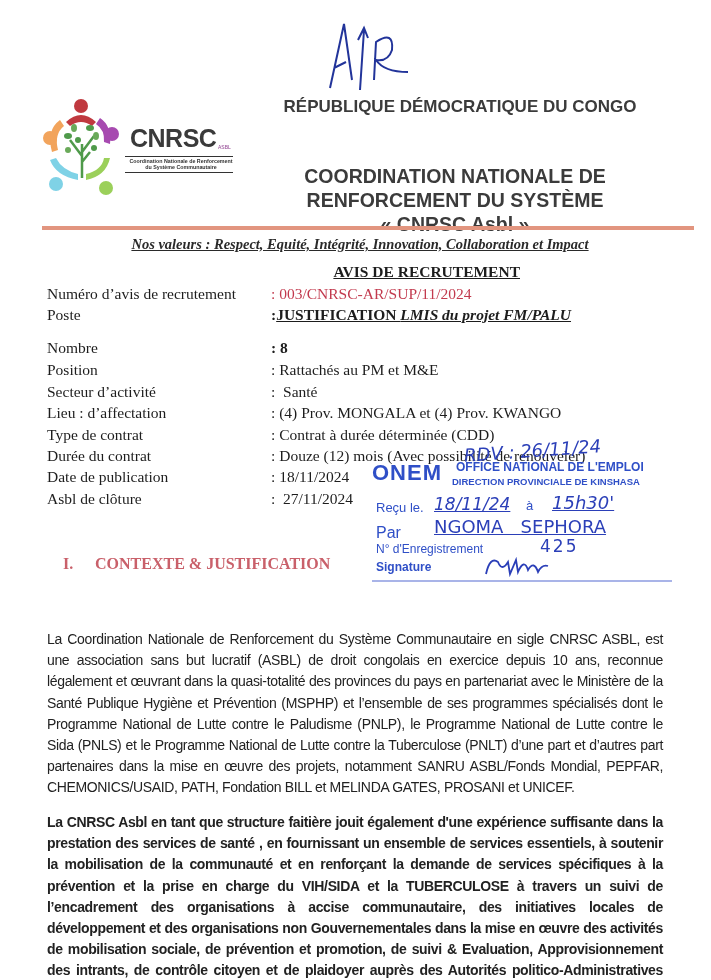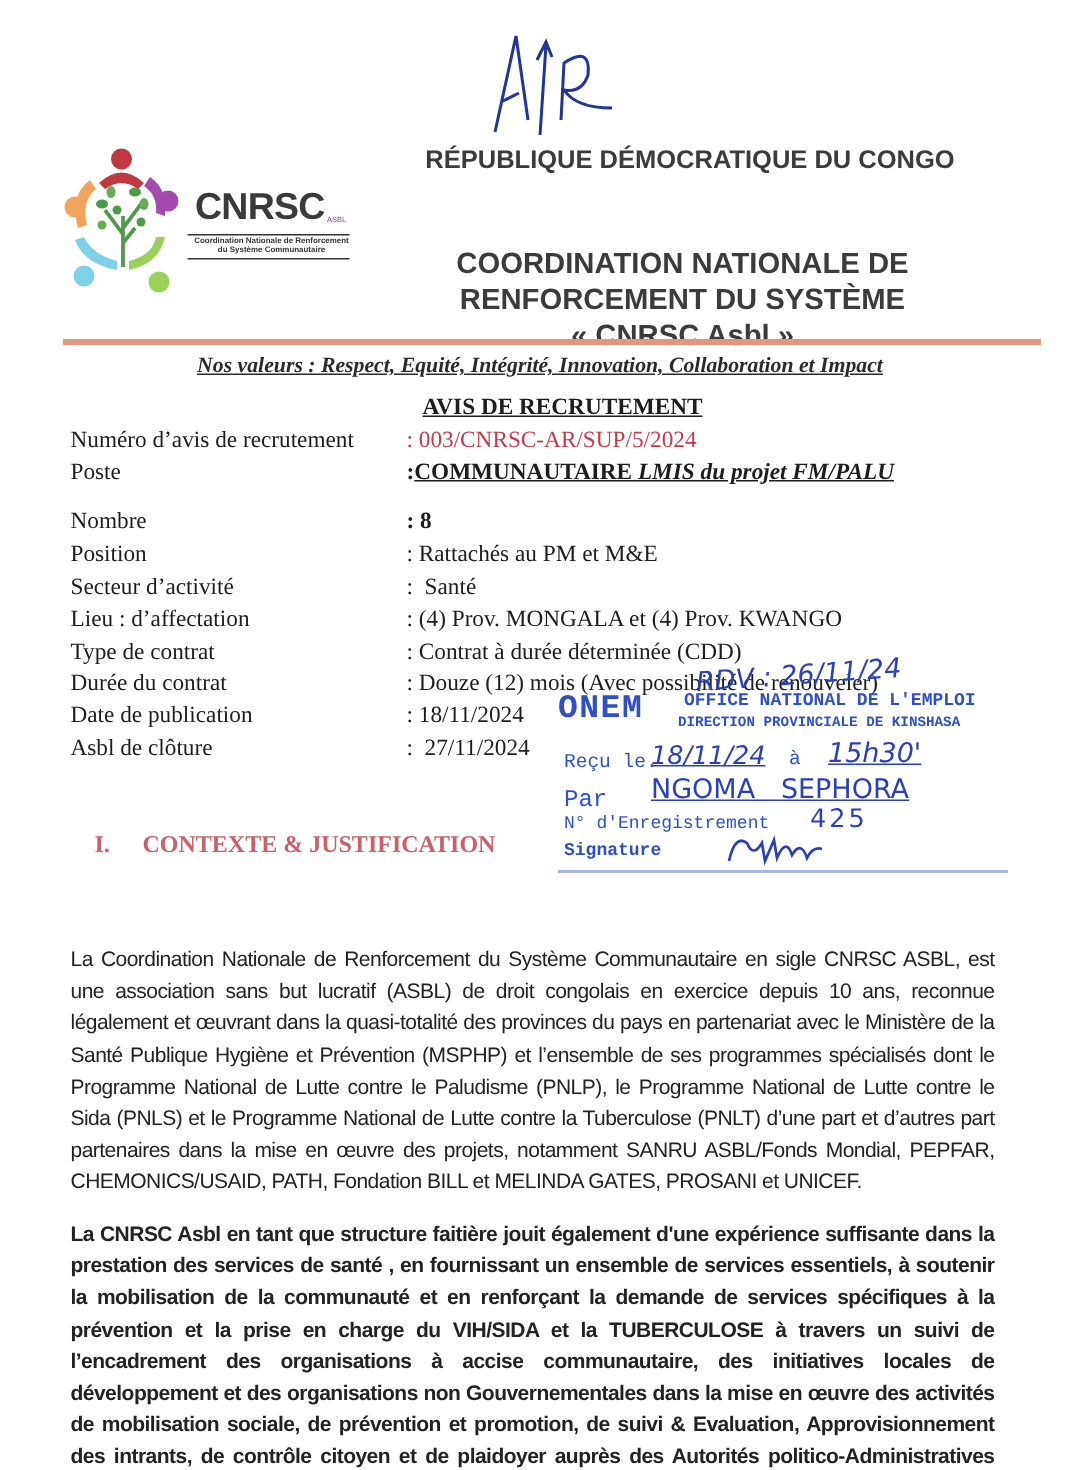--- a/index.html
+++ b/index.html
@@ -12,30 +12,30 @@
   .logo-text { position:absolute; left:92px; top:28px; font-family:"Liberation Sans", sans-serif; font-weight:bold; font-size:25px; color:#3a3a3a; letter-spacing:-0.5px; }
   .logo-asbl { position:absolute; left:180px; top:48px; font-family:"Liberation Sans", sans-serif; font-size:5px; color:#8e3e8e; }
   .logo-line { position:absolute; left:87px; width:108px; height:1px; background:#333; }
   .logo-sub { position:absolute; left:84px; top:62px; width:118px; text-align:center; font-family:"Liberation Sans", sans-serif; font-size:5.3px; line-height:6px; font-weight:bold; color:#333; }
   
   .hdr { font-family:"Liberation Sans", sans-serif; font-weight:bold; color:#3b3b3b; text-align:center; }
   #hdr-country { left:270px; top:97px; width:380px; font-size:17px; }
   #hdr-org { left:300px; top:118px; width:310px; font-size:19.5px; line-height:24px;margin-top:46px; }
   #rule { left:42px; top:226px; width:652px; height:4px; background:#e2957f; }
   #values { left:40px; top:236px; width:640px; text-align:center; font-weight:bold; font-style:italic; text-decoration:underline; font-size:14.5px; color:#2a2a2a; }
-  #avis-title { left:230px; top:263px; width:290px; text-align:center; font-weight:bold; text-decoration:underline; font-size:15.5px; }
+  #avis-title { left:230px; top:263px; width:290px; text-align:right; font-weight:bold; text-decoration:underline; font-size:15.5px; }
   .row { position:absolute; left:47px; font-size:15.5px; line-height:20px; white-space:nowrap; }
   .row .lbl { position:absolute; left:0; top:0; }
   .row .val { position:absolute; left:224px; top:0; }
   .red { color:#c23a4e; }
   .bold-u { font-weight:bold; text-decoration:underline; }
   .bold-ui { font-weight:bold; font-style:italic; text-decoration:underline; }
   
   #stamp { left:372px; top:440px; width:340px; height:150px; }
-  .stamp-t { position:absolute; color:#2f4fc7; font-family:Liberation Mono, monospace; white-space:nowrap; }
+  .stamp-t { position:absolute; color:#2f4fc7; font-family:Liberation Sans, sans-serif; white-space:nowrap; }
   .hand { position:absolute; color:#2b3fb8; font-family:"DejaVu Sans", sans-serif; font-style:italic; white-space:nowrap; }
   #section-1 { left:63px; top:555px; font-weight:bold; font-size:16px; color:#c9606a; white-space:nowrap; }
   #section-1 .num { display:inline-block; width:32px; }
   .para { position:absolute; left:47px; width:616px; font-family:"Liberation Sans", sans-serif; font-size:14px; line-height:21.2px; text-align:justify; color:#222; letter-spacing:-0.35px;margin-top:32px; }
   #para-1 { top:597px; }
   #para-2 { top:780px;font-weight:bold; }
 </style>
 </head>
 <body>
 
@@ -85,25 +85,25 @@
   <div>« CNRSC Asbl »</div>
 </div>
 
 <div id="rule" class="abs"></div>
 <div id="values" class="abs">Nos valeurs : Respect, Equité, Intégrité, Innovation, Collaboration et Impact</div>
 
 <div id="avis-title" class="abs">AVIS DE RECRUTEMENT</div>
 
 <div class="row" style="top:284px">
   <span class="lbl">Numéro d’avis de recrutement</span>
-  <span class="val red">: 003/CNRSC-AR/SUP/5/2024</span>
+  <span class="val red">: 003/CNRSC-AR/SUP/11/2024</span>
 </div>
 <div class="row" style="top:305px">
   <span class="lbl">Poste</span>
-  <span class="val"><b>:</b><span class="bold-u">COMMUNAUTAIRE </span><span class="bold-ui">LMIS du projet FM/PALU</span></span>
+  <span class="val"><b>:</b><span class="bold-u">JUSTIFICATION </span><span class="bold-ui">LMIS du projet FM/PALU</span></span>
 </div>
 <div class="row" style="top:338px">
   <span class="lbl">Nombre</span>
   <span class="val" style="font-weight:bold">: 8</span>
 </div>
 <div class="row" style="top:360px">
   <span class="lbl">Position</span>
   <span class="val">: Rattachés au PM et M&amp;E</span>
 </div>
 <div class="row" style="top:382px">

